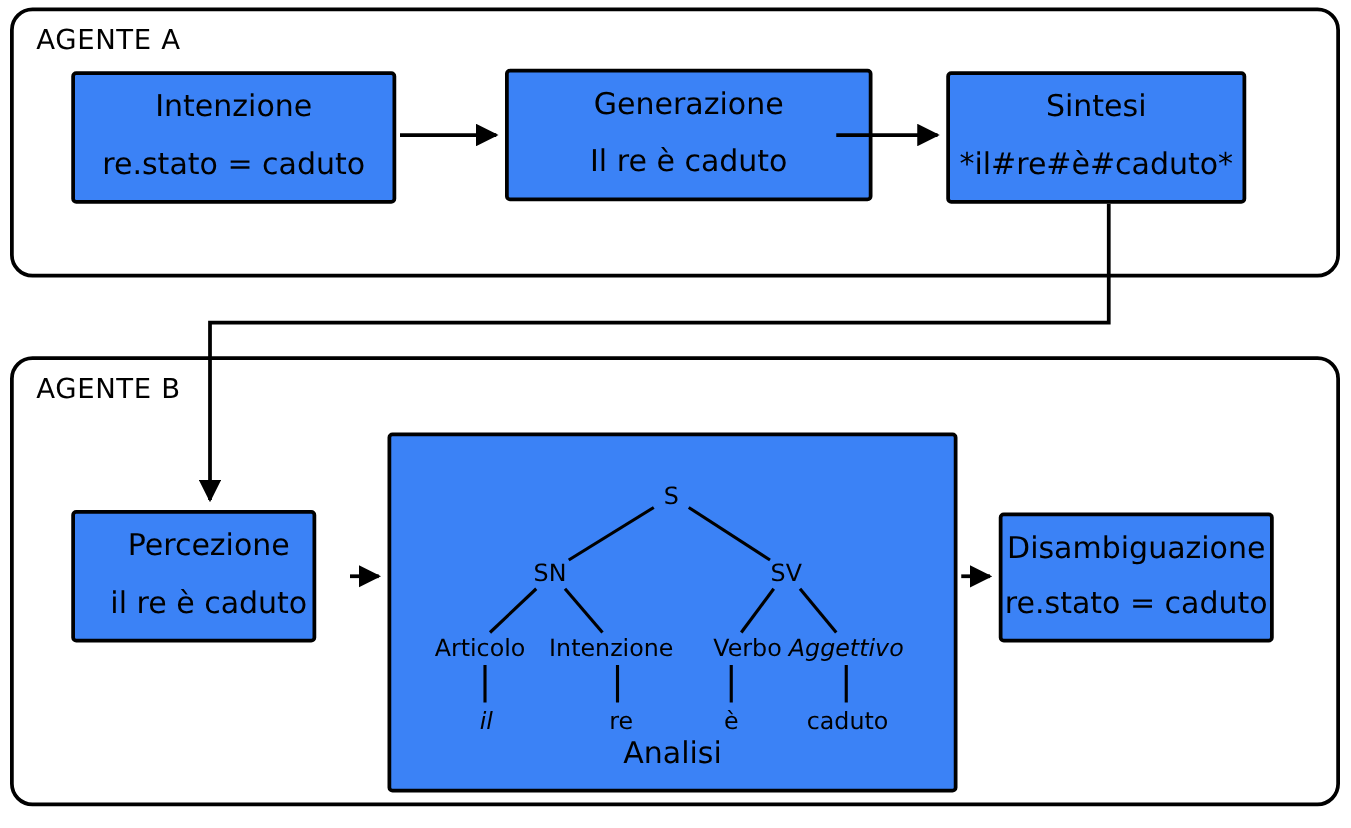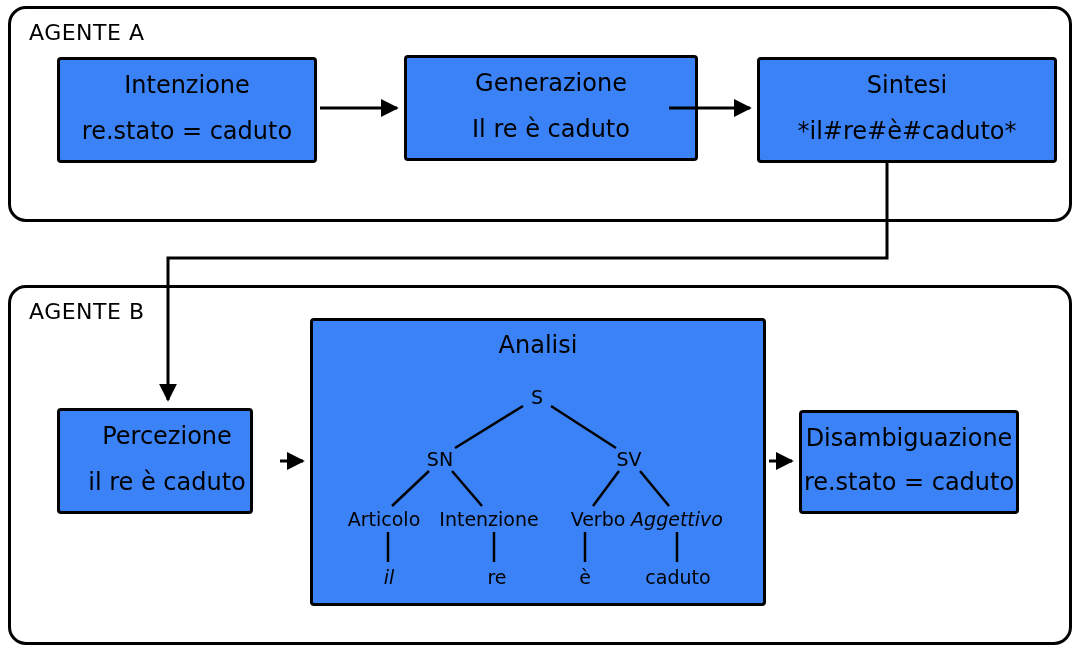--- a/index.html
+++ b/index.html
@@ -38,22 +38,23 @@
     align-items: center;
     justify-content: space-between;
     padding: 11px 8px 15px 8px;
     font-size: 24px;
     text-align: center;
   }
   .box .box-title { white-space: nowrap; }
   .box .box-content { white-space: nowrap; }
 
   .analisi-box {
-    justify-content: flex-start;
+    justify-content: flex-end;
     padding-top: 10px;
+    margin-top: 28px;
   }
 
   svg.connectors {
     position: absolute;
     left: 0; top: 0;
     width: 1081px;
     height: 662px;
     pointer-events: none;
   }
   svg.connectors line, svg.connectors polyline {
@@ -87,21 +88,21 @@
   <div class="box" style="left:57px; top:57px; width:260px; height:106px;">
     <div class="box-title">Intenzione</div>
     <div class="box-content">re.stato = caduto</div>
   </div>
 
   <div class="box" style="left:404px; top:55px; width:294px; height:106px;">
     <div class="box-title">Generazione</div>
     <div class="box-content">Il re è caduto</div>
   </div>
 
-  <div class="box" style="left:757px; top:57px; width:300px; height:106px;">
+  <div class="box" style="left:757px; top:57px; width:240px; height:106px;">
     <div class="box-title">Sintesi</div>
     <div class="box-content">*il#re#è#caduto*</div>
   </div>
 
   <div class="box" style="left:57px; top:408px; width:196px; height:106px;padding-left:32px;">
     <div class="box-title">Percezione</div>
     <div class="box-content">il re è caduto</div>
   </div>
 
   <div class="box analisi-box" style="left:310px; top:318px; width:456px; height:288px;">

